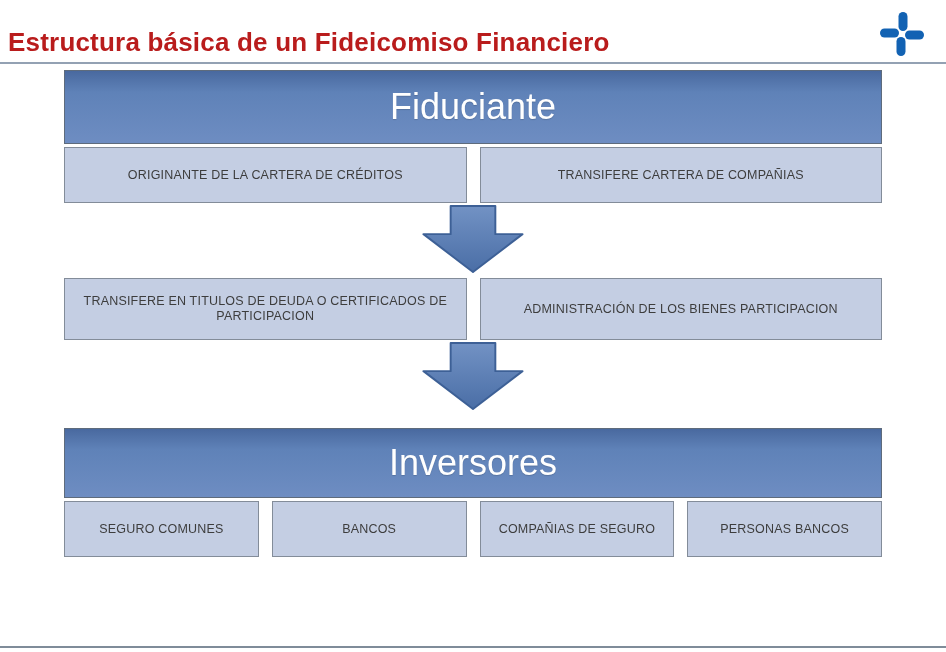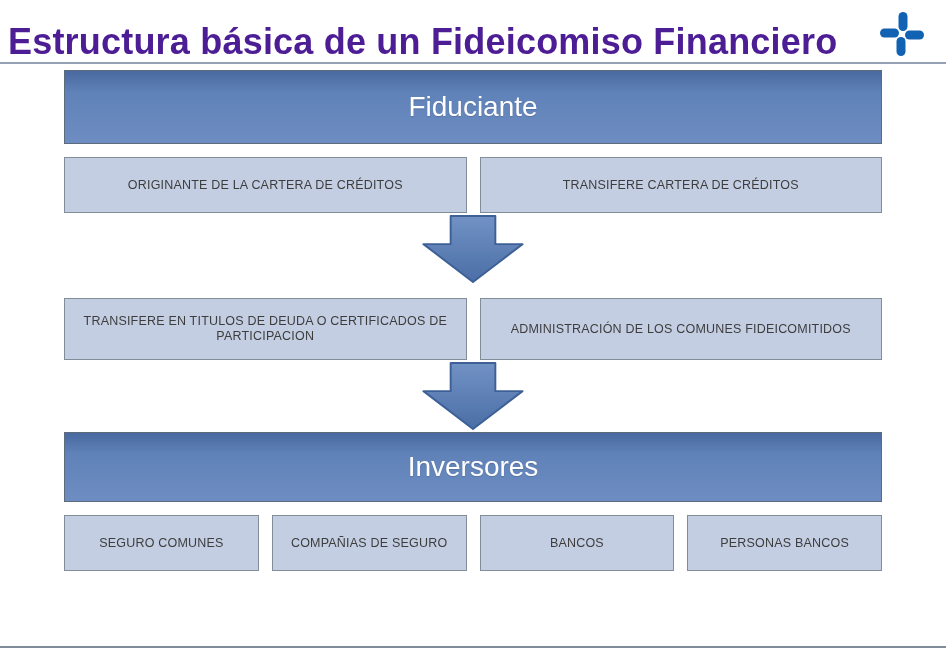--- a/index.html
+++ b/index.html
@@ -18,22 +18,22 @@
   
   .title-bar {
     display: flex;
     align-items: center;
     justify-content: space-between;
     padding: 12px 14px 6px 8px;
     height: 62px;
     box-sizing: border-box;
   }
   .page-title {
-    color: #4c1d95;
-    font-size: 36px;
+    color: #b91c1c;
+    font-size: 26px;
     font-weight: bold;
     letter-spacing: 0.2px;
     margin-top: 16px;
   }
   .logo {
     width: 48px;
     height: 48px;
     flex: 0 0 auto;
     margin-right: 6px;
   }
@@ -56,32 +56,32 @@
     width: 818px;
     margin: 6px auto 0 auto;
   }
   .block { width: 100%; }
   .block-header {
     height: 74px;
     display: flex;
     align-items: center;
     justify-content: center;
     color: #ffffff;
-    font-size: 28px;
+    font-size: 36px;
     font-weight: 400;
     background: linear-gradient(180deg, #49699f 0%, #5f82b8 30%, #6e8dc2 100%);
     border: 1px solid #5e6b7c;
     box-sizing: border-box;
     text-shadow: 0 1px 1px rgba(0,0,0,0.15);
   }
-  .block-header.short { height: 70px; }
+  .block-header.short { height: 70px; margin-top: 16px; }
   .cells-row {
     display: flex;
     gap: 13px;
-    margin-top: 13px;
+    margin-top: 3px;
   }
   .cell {
     flex: 1 1 0;
     min-height: 56px;
     background: #c4cee3;
     border: 1px solid #838c99;
     box-sizing: border-box;
     display: flex;
     align-items: center;
     justify-content: center;
@@ -128,49 +128,49 @@
     </svg>
   </div>
   <div class="title-rule"></div>
 
   <div class="diagram">
 
     <div class="block">
       <div class="block-header">Fiduciante</div>
       <div class="cells-row">
         <div class="cell">ORIGINANTE DE LA CARTERA DE CRÉDITOS</div>
-        <div class="cell">TRANSIFERE CARTERA DE CRÉDITOS</div>
+        <div class="cell">TRANSIFERE CARTERA DE COMPAÑIAS</div>
       </div>
     </div>
 
     <div class="arrow-wrap">
       <svg width="104" height="68" viewBox="0 0 104 70">
         <polygon points="29,1 75,1 75,30 103,30 52,69 1,30 29,30" fill="url(#arrowGrad)" stroke="#3d6096" stroke-width="2" stroke-linejoin="round"></polygon>
       </svg>
     </div>
 
     <div class="block">
       <div class="cells-row tall">
         <div class="cell">TRANSIFERE EN TITULOS DE DEUDA O CERTIFICADOS DE PARTICIPACION</div>
-        <div class="cell">ADMINISTRACIÓN DE LOS COMUNES FIDEICOMITIDOS</div>
+        <div class="cell">ADMINISTRACIÓN DE LOS BIENES PARTICIPACION</div>
       </div>
     </div>
 
     <div class="arrow-wrap">
       <svg width="104" height="68" viewBox="0 0 104 70">
         <polygon points="29,1 75,1 75,30 103,30 52,69 1,30 29,30" fill="url(#arrowGrad)" stroke="#3d6096" stroke-width="2" stroke-linejoin="round"></polygon>
       </svg>
     </div>
 
     <div class="block">
       <div class="block-header short">Inversores</div>
       <div class="cells-row">
         <div class="cell">SEGURO COMUNES</div>
+        <div class="cell">BANCOS</div>
         <div class="cell">COMPAÑIAS DE SEGURO</div>
-        <div class="cell">BANCOS</div>
         <div class="cell">PERSONAS BANCOS</div>
       </div>
     </div>
 
   </div>
 
   <div class="bottom-rule"></div>
 </div>
 
 </body></html>

